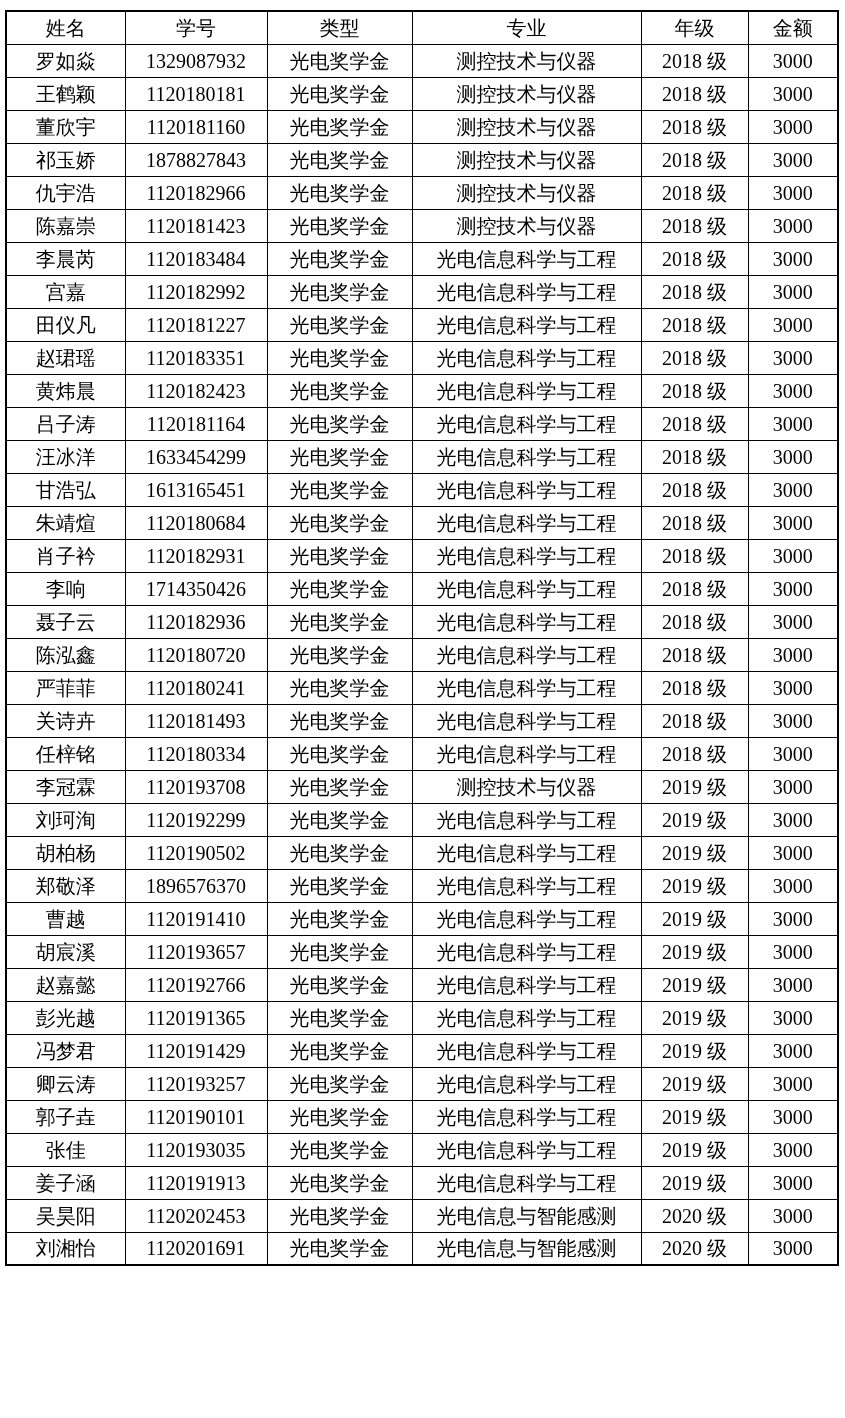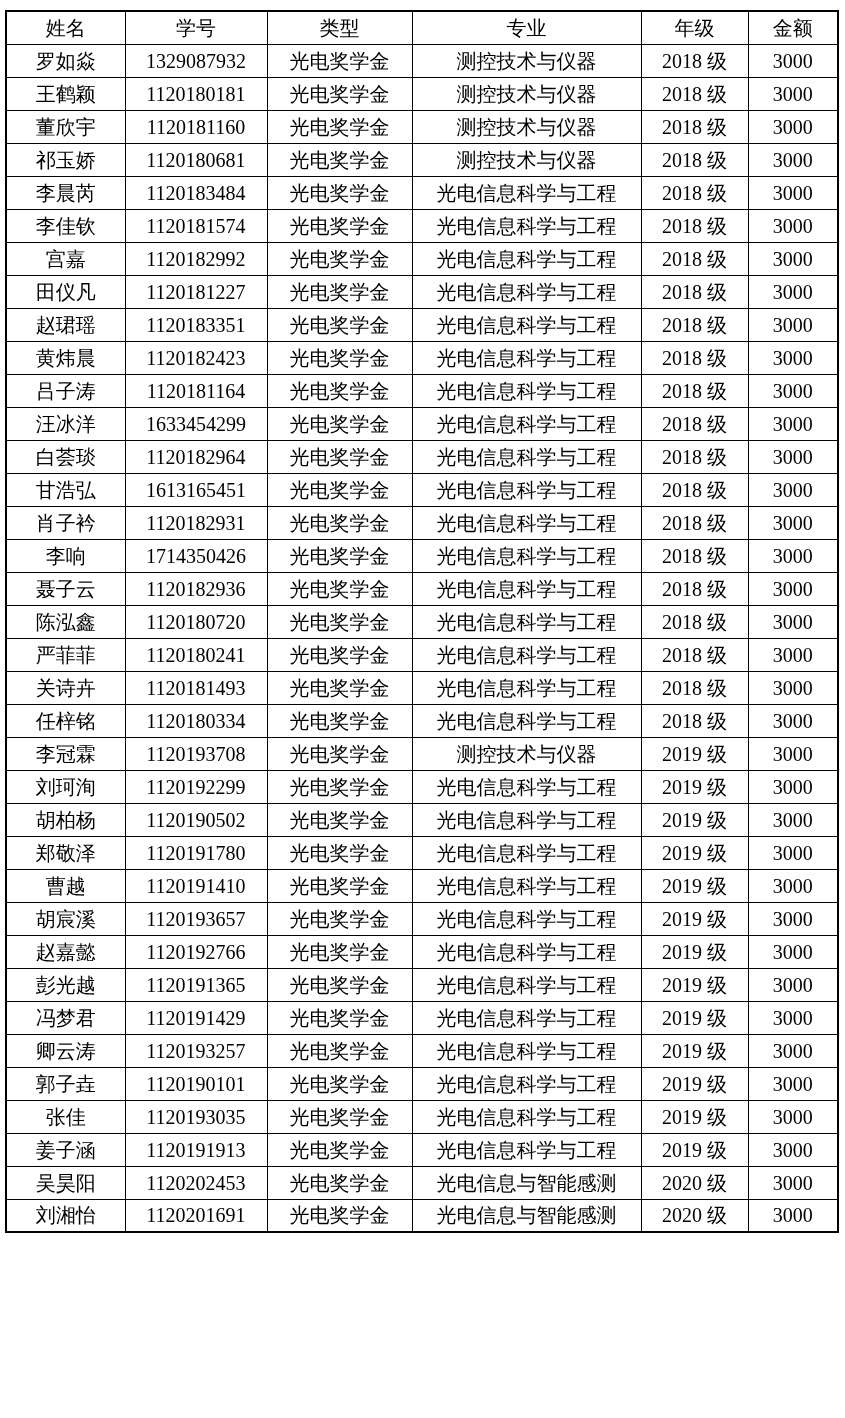--- a/index.html
+++ b/index.html
@@ -88,43 +88,51 @@
         <tr>
           <td>董欣宇</td>
           <td>1120181160</td>
           <td>光电奖学金</td>
           <td>测控技术与仪器</td>
           <td>2018 级</td>
           <td>3000</td>
         </tr>
         <tr>
           <td>祁玉娇</td>
-          <td>1120180681</td>
+          <td>1878827843</td>
+          <td>光电奖学金</td>
+          <td>测控技术与仪器</td>
+          <td>2018 级</td>
+          <td>3000</td>
+        </tr>
+        <tr>
+          <td>仇宇浩</td>
+          <td>1120182966</td>
+          <td>光电奖学金</td>
+          <td>测控技术与仪器</td>
+          <td>2018 级</td>
+          <td>3000</td>
+        </tr>
+        <tr>
+          <td>陈嘉崇</td>
+          <td>1120181423</td>
           <td>光电奖学金</td>
           <td>测控技术与仪器</td>
           <td>2018 级</td>
           <td>3000</td>
         </tr>
         <tr>
           <td>李晨芮</td>
           <td>1120183484</td>
           <td>光电奖学金</td>
           <td>光电信息科学与工程</td>
           <td>2018 级</td>
           <td>3000</td>
         </tr>
         <tr>
-          <td>李佳钦</td>
-          <td>1120181574</td>
-          <td>光电奖学金</td>
-          <td>光电信息科学与工程</td>
-          <td>2018 级</td>
-          <td>3000</td>
-        </tr>
-        <tr>
           <td>宫嘉</td>
           <td>1120182992</td>
           <td>光电奖学金</td>
           <td>光电信息科学与工程</td>
           <td>2018 级</td>
           <td>3000</td>
         </tr>
         <tr>
           <td>田仪凡</td>
           <td>1120181227</td>
@@ -159,36 +167,36 @@
         </tr>
         <tr>
           <td>汪冰洋</td>
           <td>1633454299</td>
           <td>光电奖学金</td>
           <td>光电信息科学与工程</td>
           <td>2018 级</td>
           <td>3000</td>
         </tr>
         <tr>
-          <td>白荟琰</td>
-          <td>1120182964</td>
-          <td>光电奖学金</td>
-          <td>光电信息科学与工程</td>
-          <td>2018 级</td>
-          <td>3000</td>
-        </tr>
-        <tr>
           <td>甘浩弘</td>
           <td>1613165451</td>
           <td>光电奖学金</td>
           <td>光电信息科学与工程</td>
           <td>2018 级</td>
           <td>3000</td>
         </tr>
         <tr>
+          <td>朱靖煊</td>
+          <td>1120180684</td>
+          <td>光电奖学金</td>
+          <td>光电信息科学与工程</td>
+          <td>2018 级</td>
+          <td>3000</td>
+        </tr>
+        <tr>
           <td>肖子衿</td>
           <td>1120182931</td>
           <td>光电奖学金</td>
           <td>光电信息科学与工程</td>
           <td>2018 级</td>
           <td>3000</td>
         </tr>
         <tr>
           <td>李响</td>
           <td>1714350426</td>
@@ -256,21 +264,21 @@
         <tr>
           <td>胡柏杨</td>
           <td>1120190502</td>
           <td>光电奖学金</td>
           <td>光电信息科学与工程</td>
           <td>2019 级</td>
           <td>3000</td>
         </tr>
         <tr>
           <td>郑敬泽</td>
-          <td>1120191780</td>
+          <td>1896576370</td>
           <td>光电奖学金</td>
           <td>光电信息科学与工程</td>
           <td>2019 级</td>
           <td>3000</td>
         </tr>
         <tr>
           <td>曹越</td>
           <td>1120191410</td>
           <td>光电奖学金</td>
           <td>光电信息科学与工程</td>

